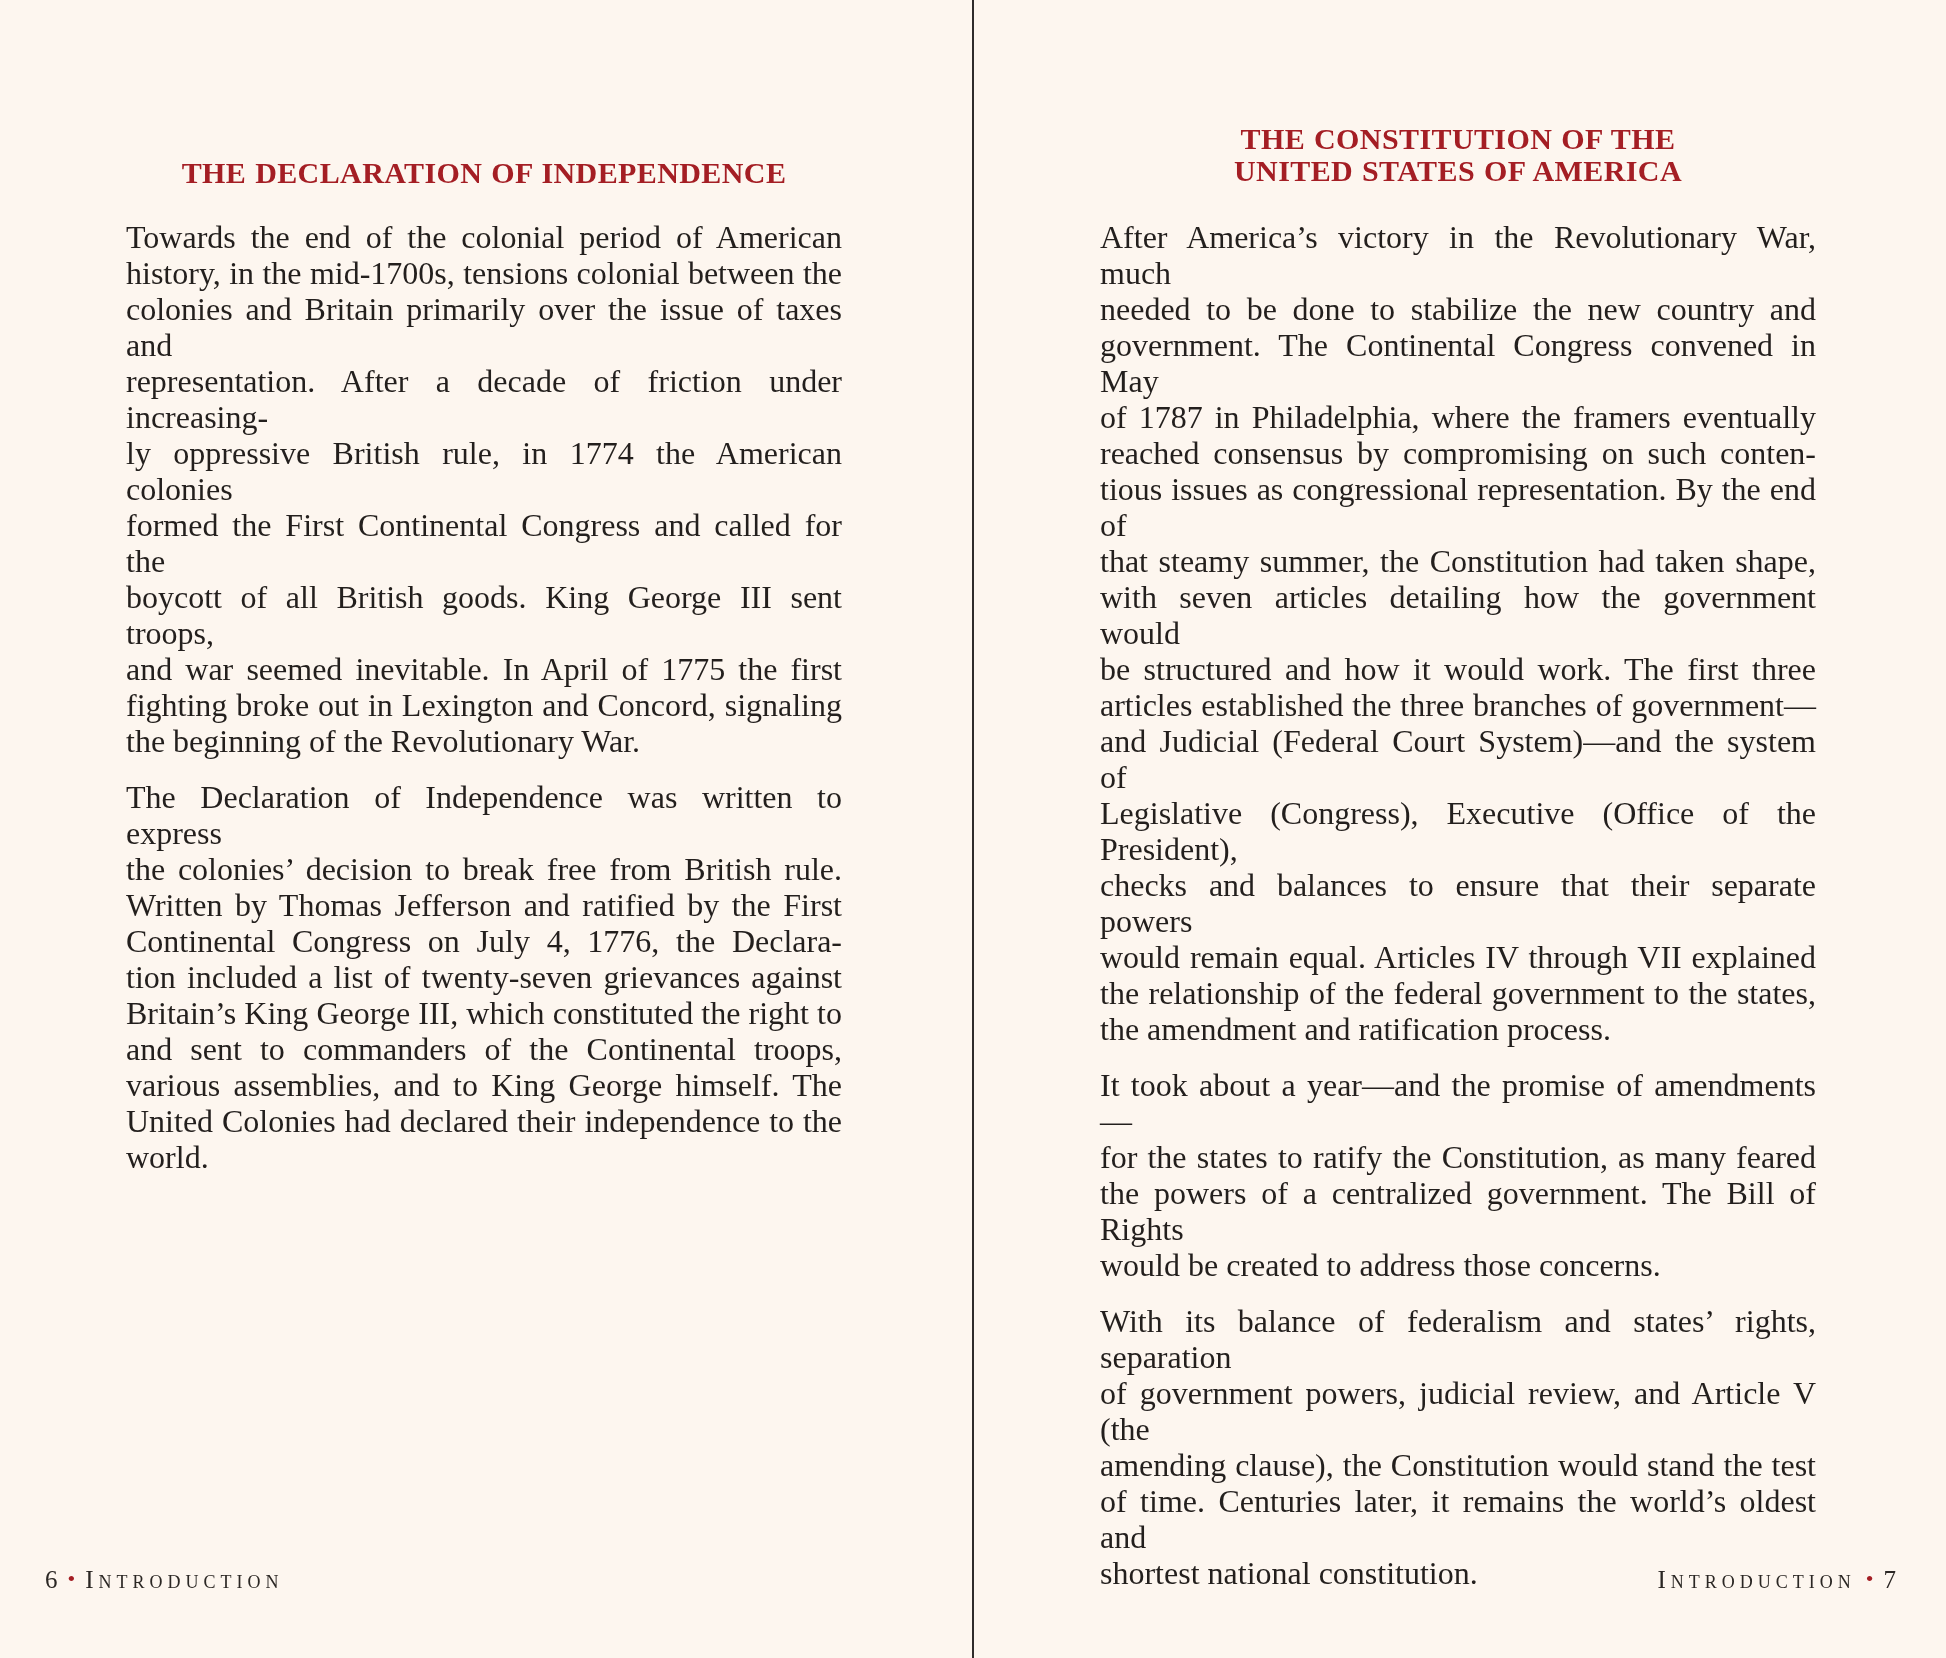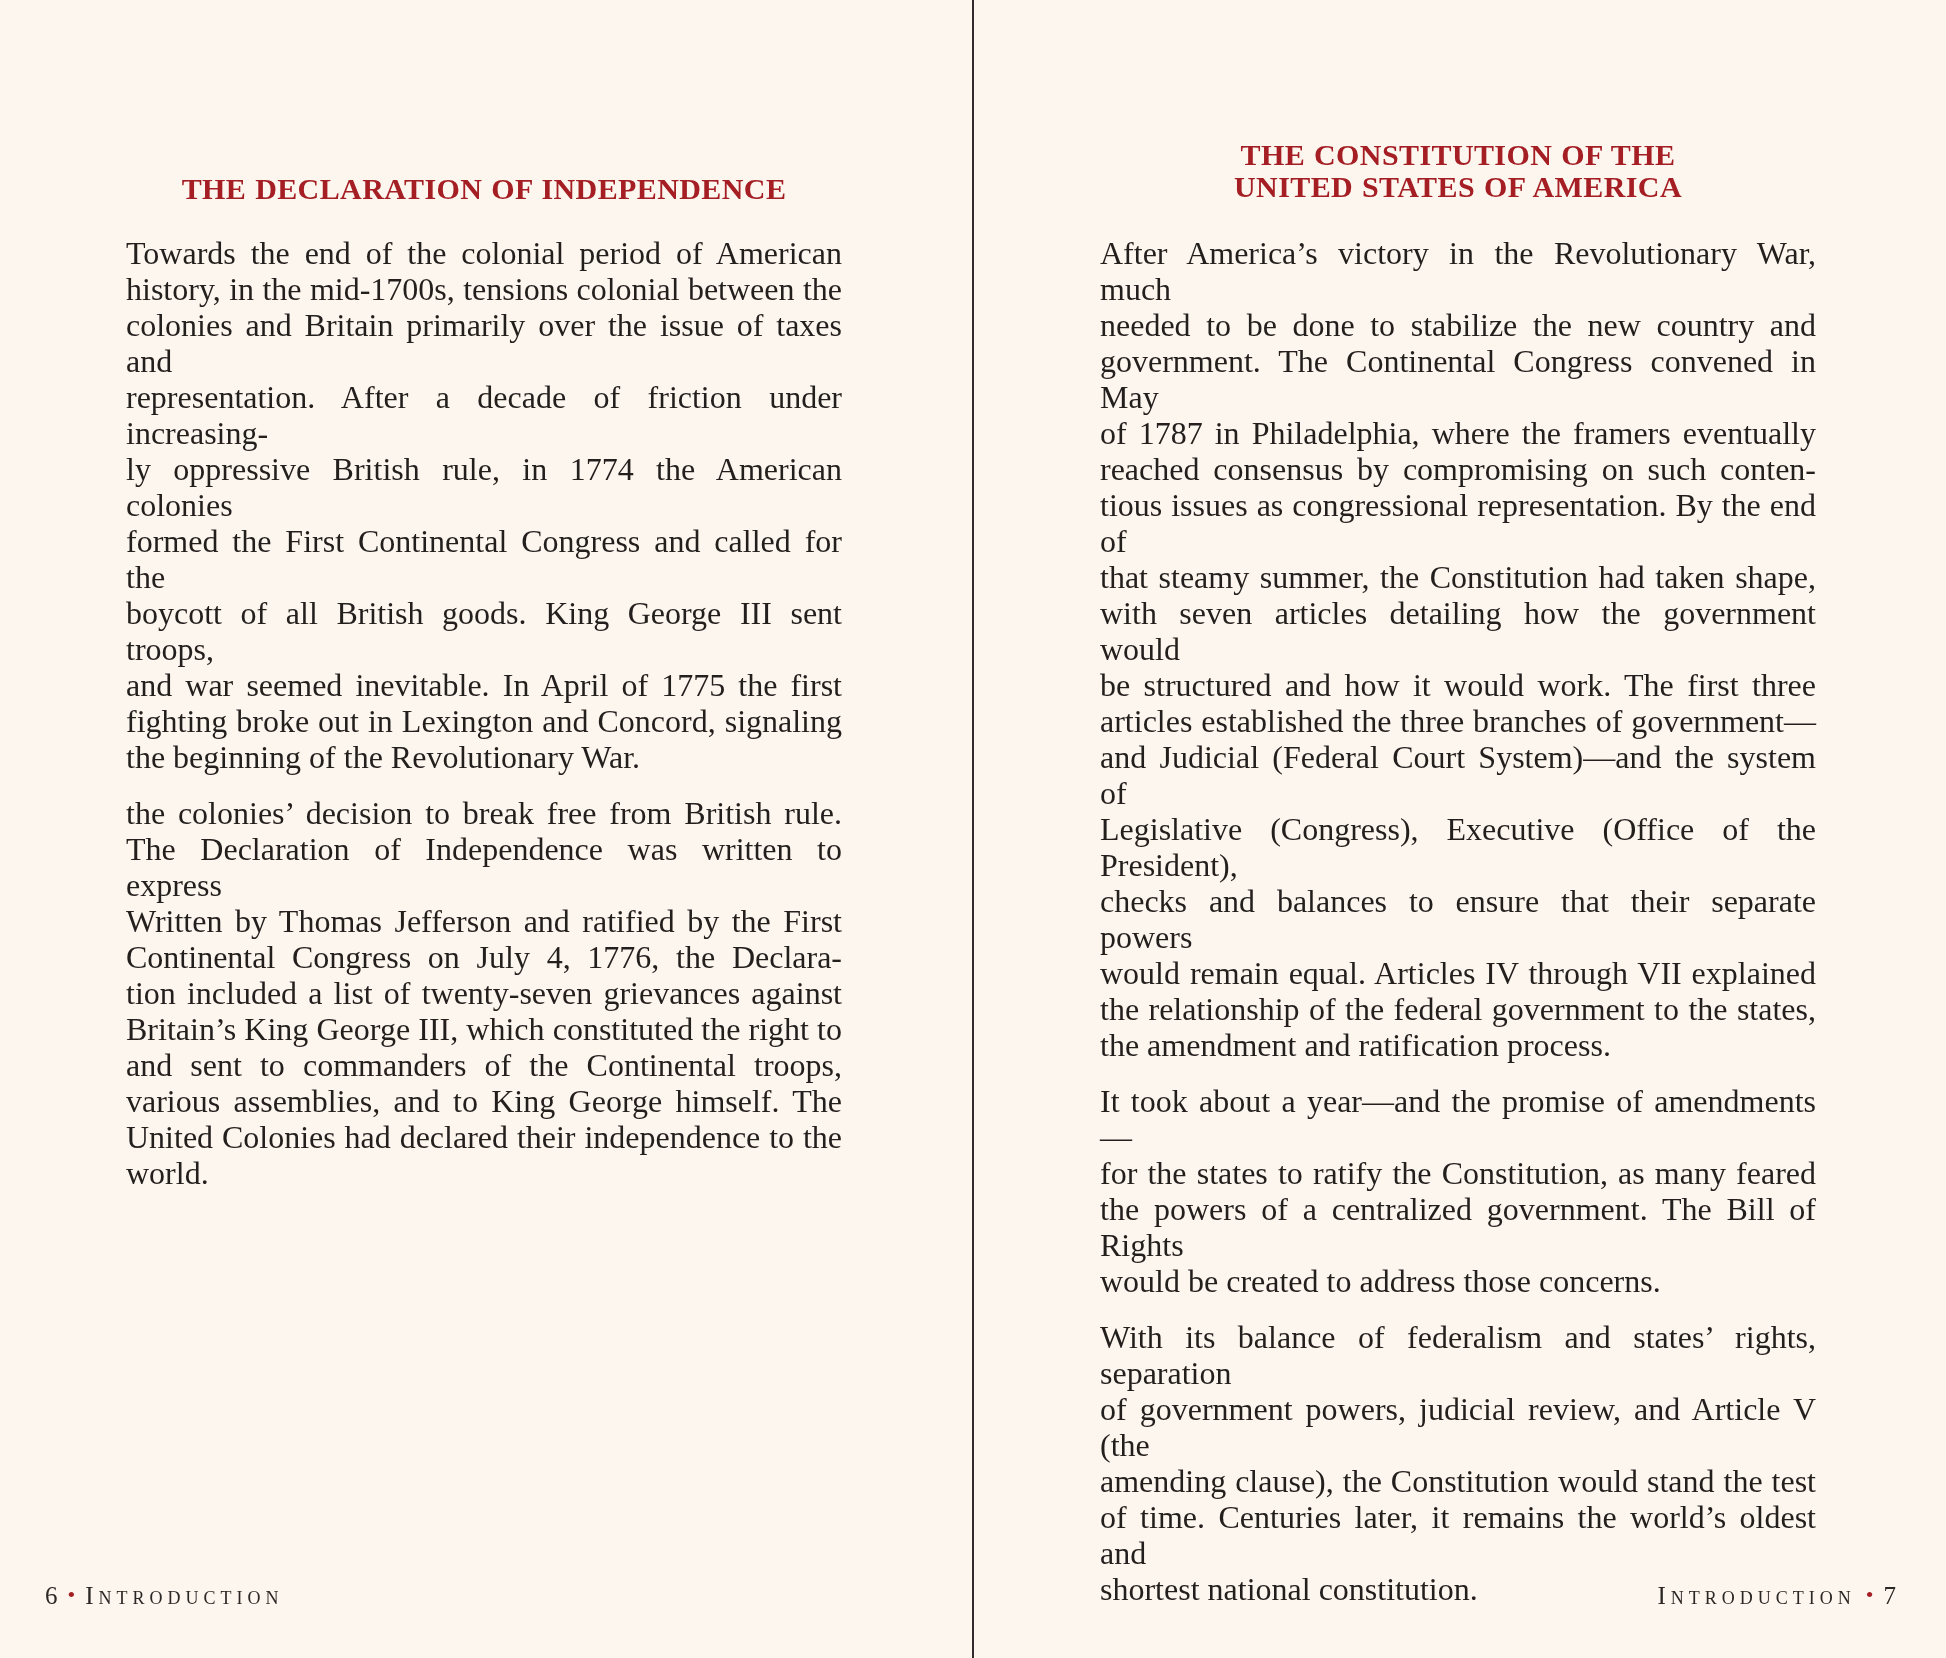--- a/index.html
+++ b/index.html
@@ -19,21 +19,21 @@
   #divider {
     position: absolute;
     left: 972px;
     top: 0;
     width: 2px;
     height: 1658px;
     background: #2F2C2B;
   }
   .page {
     position: absolute;
-    top: 16px;
+    top: 0;
     height: 1502px;
   }
   #left-page  { left: 0;    width: 972px; }
   #right-page { left: 974px; width: 972px; }
 
   .heading {
     position: absolute;
     width: 716px;
     text-align: center;
     font-weight: bold;
@@ -103,22 +103,22 @@
           <div class="line">colonies and Britain primarily over the issue of taxes and</div>
           <div class="line">representation. After a decade of friction under increasing-</div>
           <div class="line">ly oppressive British rule, in 1774 the American colonies</div>
           <div class="line">formed the First Continental Congress and called for the</div>
           <div class="line">boycott of all British goods. King George III sent troops,</div>
           <div class="line">and war seemed inevitable. In April of 1775 the first</div>
           <div class="line">fighting broke out in Lexington and Concord, signaling</div>
           <div class="line last">the beginning of the Revolutionary War.</div>
         </div>
         <div class="para">
+          <div class="line">The Declaration of Independence was written to express</div>
           <div class="line">the colonies’ decision to break free from British rule.</div>
-          <div class="line">The Declaration of Independence was written to express</div>
           <div class="line">Written by Thomas Jefferson and ratified by the First</div>
           <div class="line">Continental Congress on July 4, 1776, the Declara-</div>
           <div class="line">tion included a list of twenty-seven grievances against</div>
           <div class="line">Britain’s King George III, which constituted the right to</div>
           <div class="line">and sent to commanders of the Continental troops,</div>
           <div class="line">various assemblies, and to King George himself. The</div>
           <div class="line">United Colonies had declared their independence to the</div>
           <div class="line last">world.</div>
         </div>
       </div>

